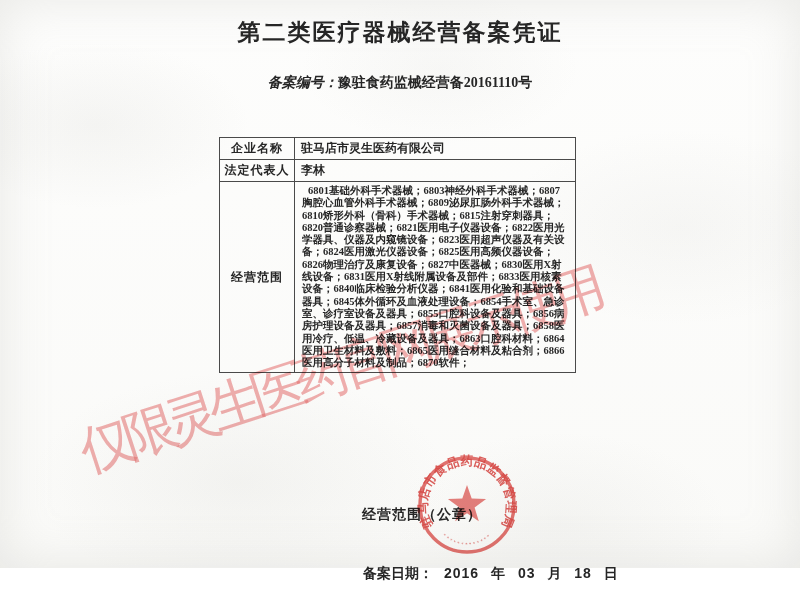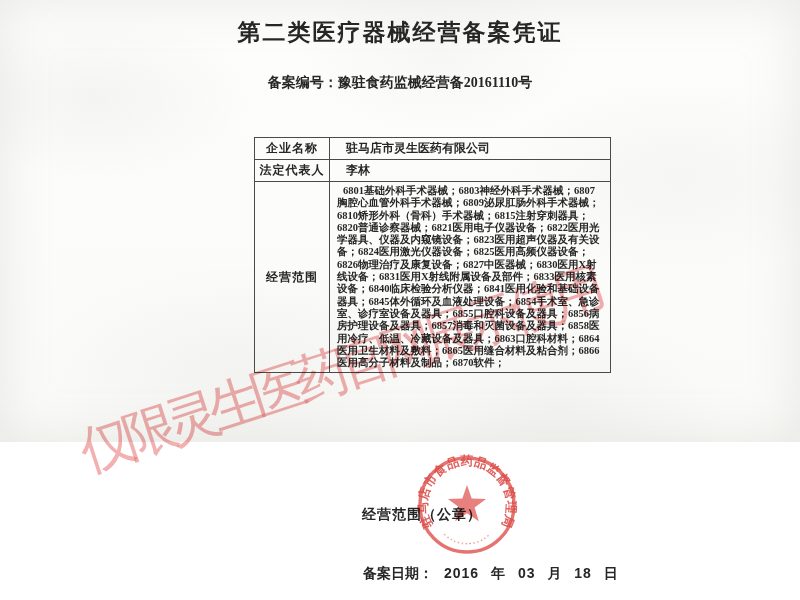--- a/index.html
+++ b/index.html
@@ -2,51 +2,51 @@
 <html><head>
 <meta charset="utf-8">
 <style>
   html,body{margin:0;padding:0;}
   body{
     width:800px;height:600px;overflow:hidden;
     font-family:"Liberation Serif","DejaVu Serif",serif;
     background:#ffffff;
   }
   .page{
-    position:relative;width:800px;height:442px;
+    position:relative;width:800px;height:568px;
     background:
       radial-gradient(220px 120px at 12% 22%, rgba(170,170,162,0.10), transparent 70%),
       radial-gradient(260px 140px at 85% 40%, rgba(170,170,162,0.08), transparent 70%),
       radial-gradient(300px 160px at 30% 85%, rgba(170,170,162,0.10), transparent 70%),
       radial-gradient(240px 130px at 70% 92%, rgba(170,170,162,0.09), transparent 70%),
       radial-gradient(200px 110px at 55% 12%, rgba(170,170,162,0.07), transparent 70%),
       linear-gradient(#fdfdfc,#fafaf8);
     box-shadow:inset 0 0 50px rgba(175,175,168,0.25);
     color:#2b2b2b;
   }
   .title{
     position:absolute;top:17px;left:0;width:800px;text-align:center;
     font-size:23px;font-weight:700;letter-spacing:2px;color:#262626;
   }
   .regline{
     position:absolute;top:74px;left:0;width:800px;text-align:center;
     font-size:14px;font-weight:700;color:#262626;
   }
-  .regline .reg-label{}
+  .regline .reg-label{font-style:italic;}
   .cert-table{
     position:absolute;left:219px;top:137px;width:357px;
-    border-collapse:collapse;table-layout:fixed;margin-left:35px;
+    border-collapse:collapse;table-layout:fixed;
   }
   .cert-table td{
     border:1px solid #4a4a4a;
     font-size:12px;font-weight:700;color:#262626;
     padding:0;vertical-align:middle;
   }
   .cert-table td.lbl{width:74px;text-align:center;letter-spacing:1px;}
-  .cert-table td.val{padding-left:16px;text-align:left;}
+  .cert-table td.val{padding-left:6px;text-align:left;}
   .cert-table tr.r{height:22px;}
   .cert-table tr.scope-row{height:178px;}
   .cert-table td.scope{
     font-size:10.5px;line-height:12.3px;font-weight:700;
     padding:3px 5px 3px 7px;vertical-align:top;text-indent:6px;
     overflow:hidden;
   }
   .dept{
     position:absolute;left:362px;top:506px;
     font-size:14px;font-weight:700;letter-spacing:1px;color:#262626;

